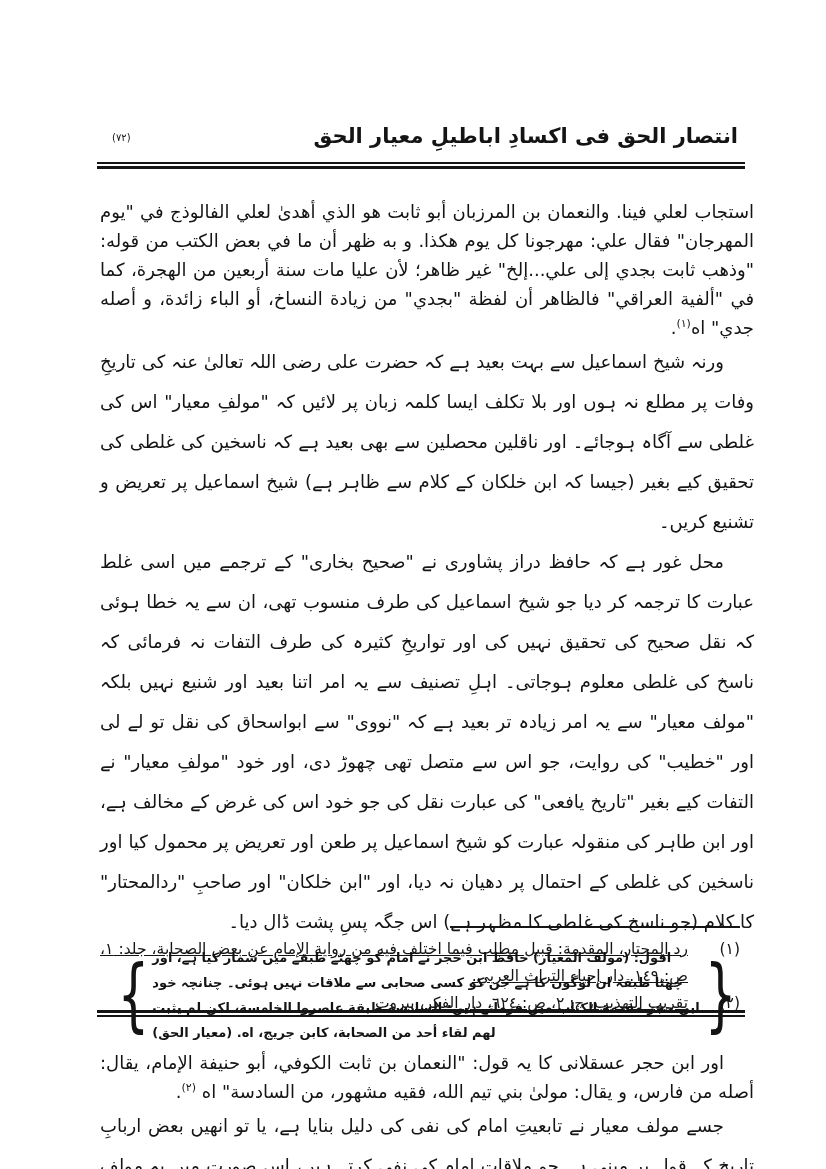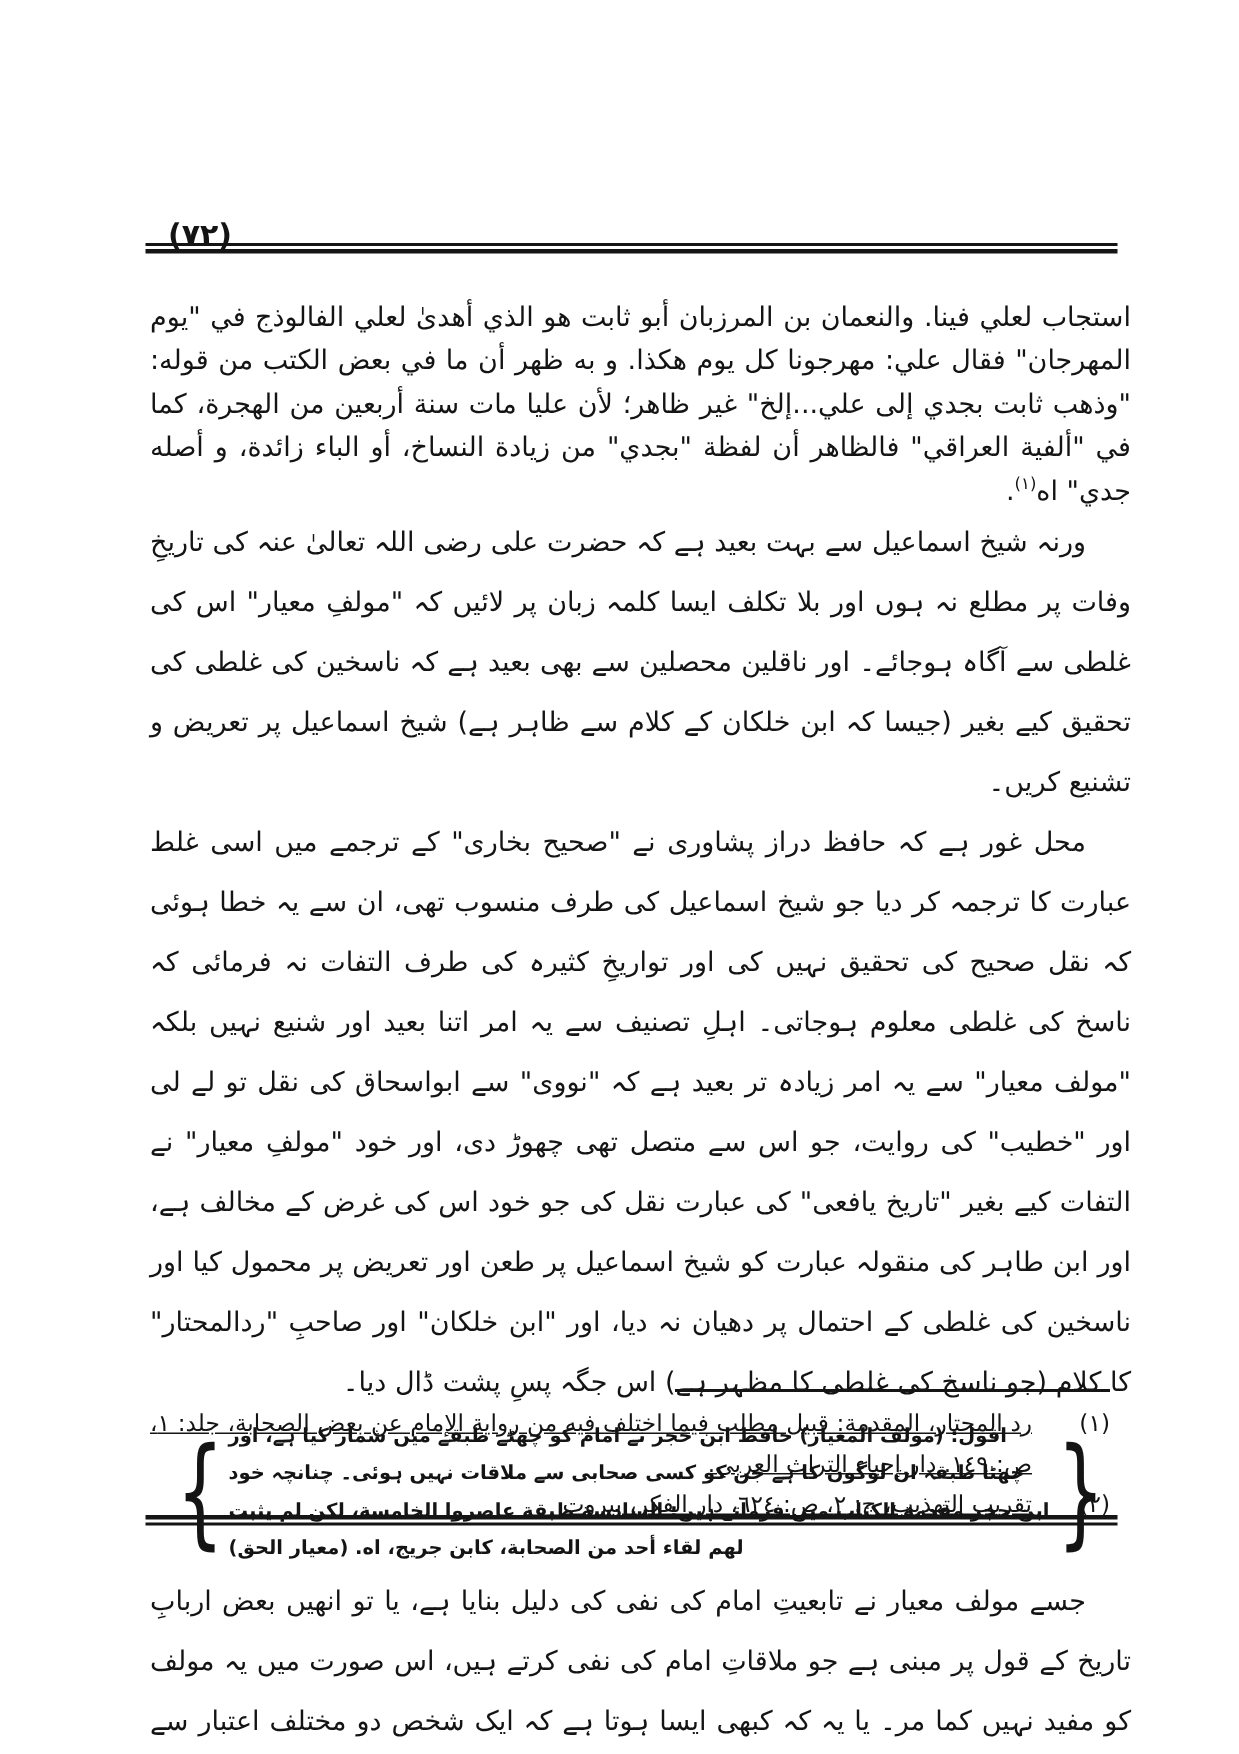--- a/index.html
+++ b/index.html
@@ -25,24 +25,23 @@
     direction: rtl;
     font-size: 21px;
     font-weight: bold;
     letter-spacing: -0.3px;
     white-space: nowrap;
   }
   .page-number {
     position: absolute;
     top: 132px;
     left: 112px;
-    font-size: 20px;
-    font-weight: bold;
+    font-size: 10px;
+    font-weight: normal;
     direction: rtl;
-    margin-top: 12px;
   }
   .rule {
     position: absolute;
     left: 97px;
     right: 81px;
     height: 7px;
     box-sizing: border-box;
     border-top: 2px solid #151515;
     border-bottom: 3px solid #151515;
   }
@@ -120,37 +119,39 @@
     line-height: 27px;
   }
   .fn-num { flex: 0 0 34px; white-space: nowrap; }
   .fn-text { flex: 1; text-align: justify; text-decoration: underline; }
 </style>
 </head>
 <body>
 
 <div class="page">
 
+  <div class="header-title">انتصار الحق فی اکسادِ اباطیلِ معیار الحق</div>
   <div class="page-number">(۷۲)</div>
   <div class="rule top"></div>
 
   <div class="body-text">
 
     <p class="ar"><span>استجاب لعلي فينا. والنعمان بن المرزبان أبو ثابت هو الذي أهدىٰ لعلي الفالوذج في "يوم المهرجان" فقال علي: مهرجونا كل يوم هكذا. و به ظهر أن ما في بعض الكتب من قوله: "وذهب ثابت بجدي إلى علي...إلخ" غير ظاهر؛ لأن عليا مات سنة أربعين من الهجرة، كما في "ألفية العراقي" فالظاهر أن لفظة "بجدي" من زيادة النساخ، أو الباء زائدة، و أصله جدي" اه</span><span class="fnmark">(١)</span><span>.</span></p>
 
     <p class="ur indent">ورنہ شیخ اسماعیل سے بہت بعید ہے کہ حضرت علی رضی اللہ تعالیٰ عنہ کی تاریخِ وفات پر مطلع نہ ہوں اور بلا تکلف ایسا کلمہ زبان پر لائیں کہ "مولفِ معیار" اس کی غلطی سے آگاہ ہوجائے۔ اور ناقلین محصلین سے بھی بعید ہے کہ ناسخین کی غلطی کی تحقیق کیے بغیر (جیسا کہ ابن خلکان کے کلام سے ظاہر ہے) شیخ اسماعیل پر تعریض و تشنیع کریں۔</p>
 
     <p class="ur indent">محل غور ہے کہ حافظ دراز پشاوری نے "صحیح بخاری" کے ترجمے میں اسی غلط عبارت کا ترجمہ کر دیا جو شیخ اسماعیل کی طرف منسوب تھی، ان سے یہ خطا ہوئی کہ نقل صحیح کی تحقیق نہیں کی اور تواریخِ کثیرہ کی طرف التفات نہ فرمائی کہ ناسخ کی غلطی معلوم ہوجاتی۔ اہلِ تصنیف سے یہ امر اتنا بعید اور شنیع نہیں بلکہ "مولف معیار" سے یہ امر زیادہ تر بعید ہے کہ "نووی" سے ابواسحاق کی نقل تو لے لی اور "خطیب" کی روایت، جو اس سے متصل تھی چھوڑ دی، اور خود "مولفِ معیار" نے التفات کیے بغیر "تاریخ یافعی" کی عبارت نقل کی جو خود اس کی غرض کے مخالف ہے، اور ابن طاہر کی منقولہ عبارت کو شیخ اسماعیل پر طعن اور تعریض پر محمول کیا اور ناسخین کی غلطی کے احتمال پر دھیان نہ دیا، اور "ابن خلکان" اور صاحبِ "ردالمحتار" کا کلام (جو ناسخ کی غلطی کا مظہر ہے) اس جگہ پسِ پشت ڈال دیا۔</p>
 
     <div class="quote">
       <span class="brace">{</span>
       <div class="qtext">اقول: (مولف المعیار) حافظ ابن حجر نے امام کو چھٹے طبقے میں شمار کیا ہے، اور چھٹا طبقہ ان لوگوں کا ہے جن کو کسی صحابی سے ملاقات نہیں ہوئی۔ چنانچہ خود ابن حجر مقدمة الکتاب میں فرماتے ہیں: السادسة طبقة عاصروا الخامسة، لكن لم يثبت لهم لقاء أحد من الصحابة، كابن جريج، اه. (معیار الحق)</div>
       <span class="brace">}</span>
     </div>
 
+    <p class="ar indent"><span>اور ابن حجر عسقلانی کا یہ قول: "النعمان بن ثابت الكوفي، أبو حنيفة الإمام، يقال: أصله من فارس، و يقال: مولىٰ بني تيم الله، فقيه مشهور، من السادسة" اه </span><span class="fnmark">(٢)</span><span>.</span></p>
 
     <p class="ur indent">جسے مولف معیار نے تابعیتِ امام کی نفی کی دلیل بنایا ہے، یا تو انھیں بعض اربابِ تاریخ کے قول پر مبنی ہے جو ملاقاتِ امام کی نفی کرتے ہیں، اس صورت میں یہ مولف کو مفید نہیں کما مر۔ یا یہ کہ کبھی ایسا ہوتا ہے کہ ایک شخص دو مختلف اعتبار سے دو طبقوں سے شمار کیا جاتا ہے، کما قال العلامة ابن حجر في "شرح نخبة الفكر":</p>
   </div>
 
   <div class="fn-sep"></div>
 
   <div class="footnotes">
     <div class="fn">
       <span class="fn-num">(١)</span>
       <span class="fn-text">رد المحتار، المقدمة: قبيل مطلب فيما اختلف فيه من رواية الإمام عن بعض الصحابة، جلد: ١، ص: ١٤٩. دار إحياء التراث العربي.</span>

